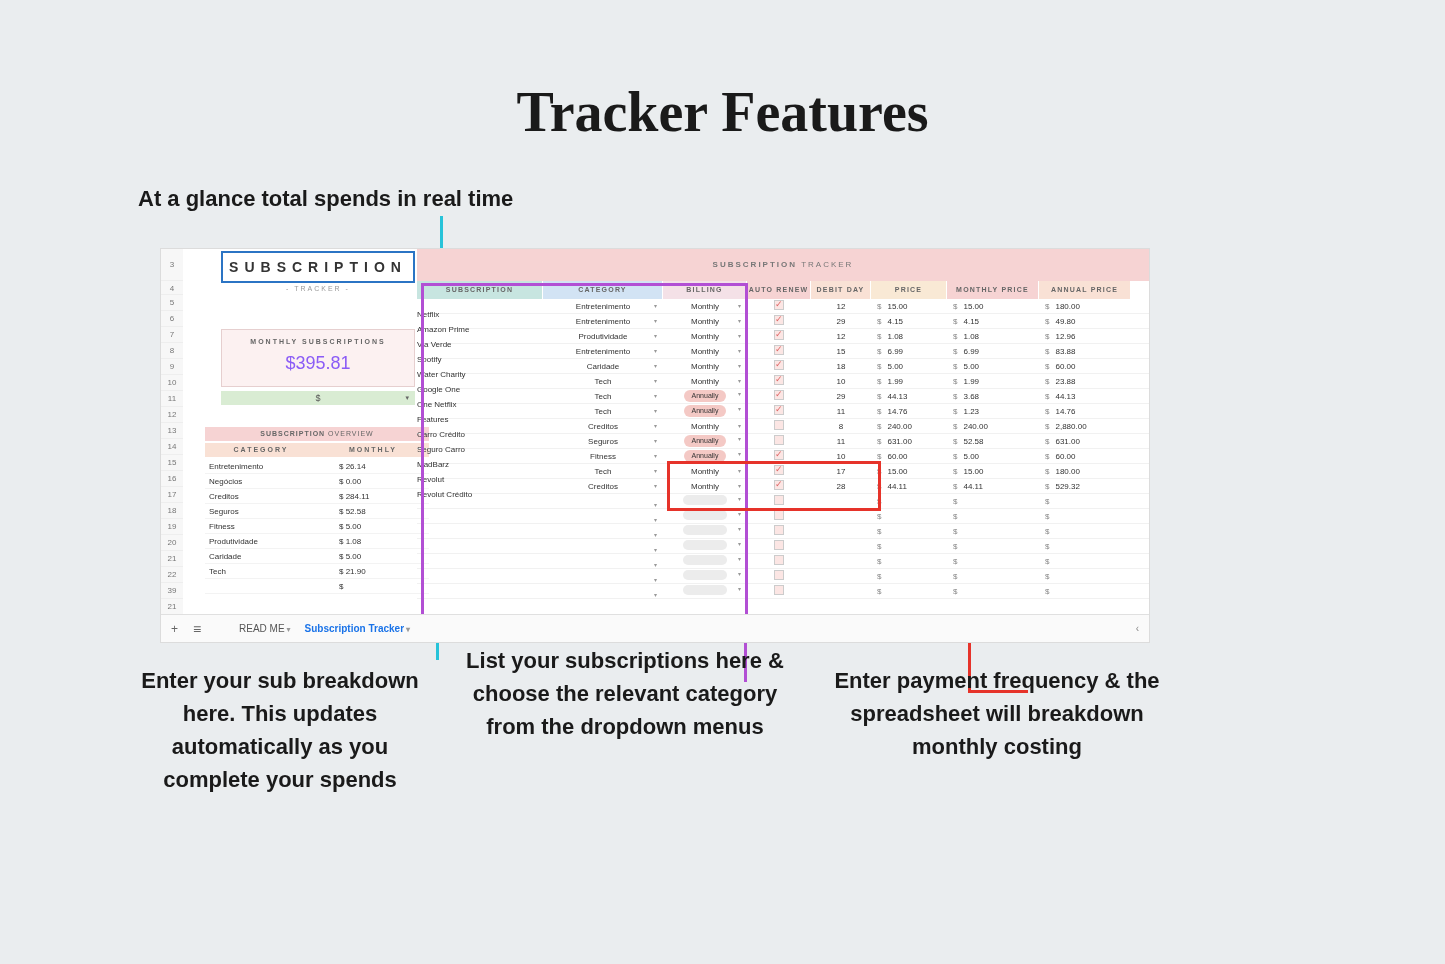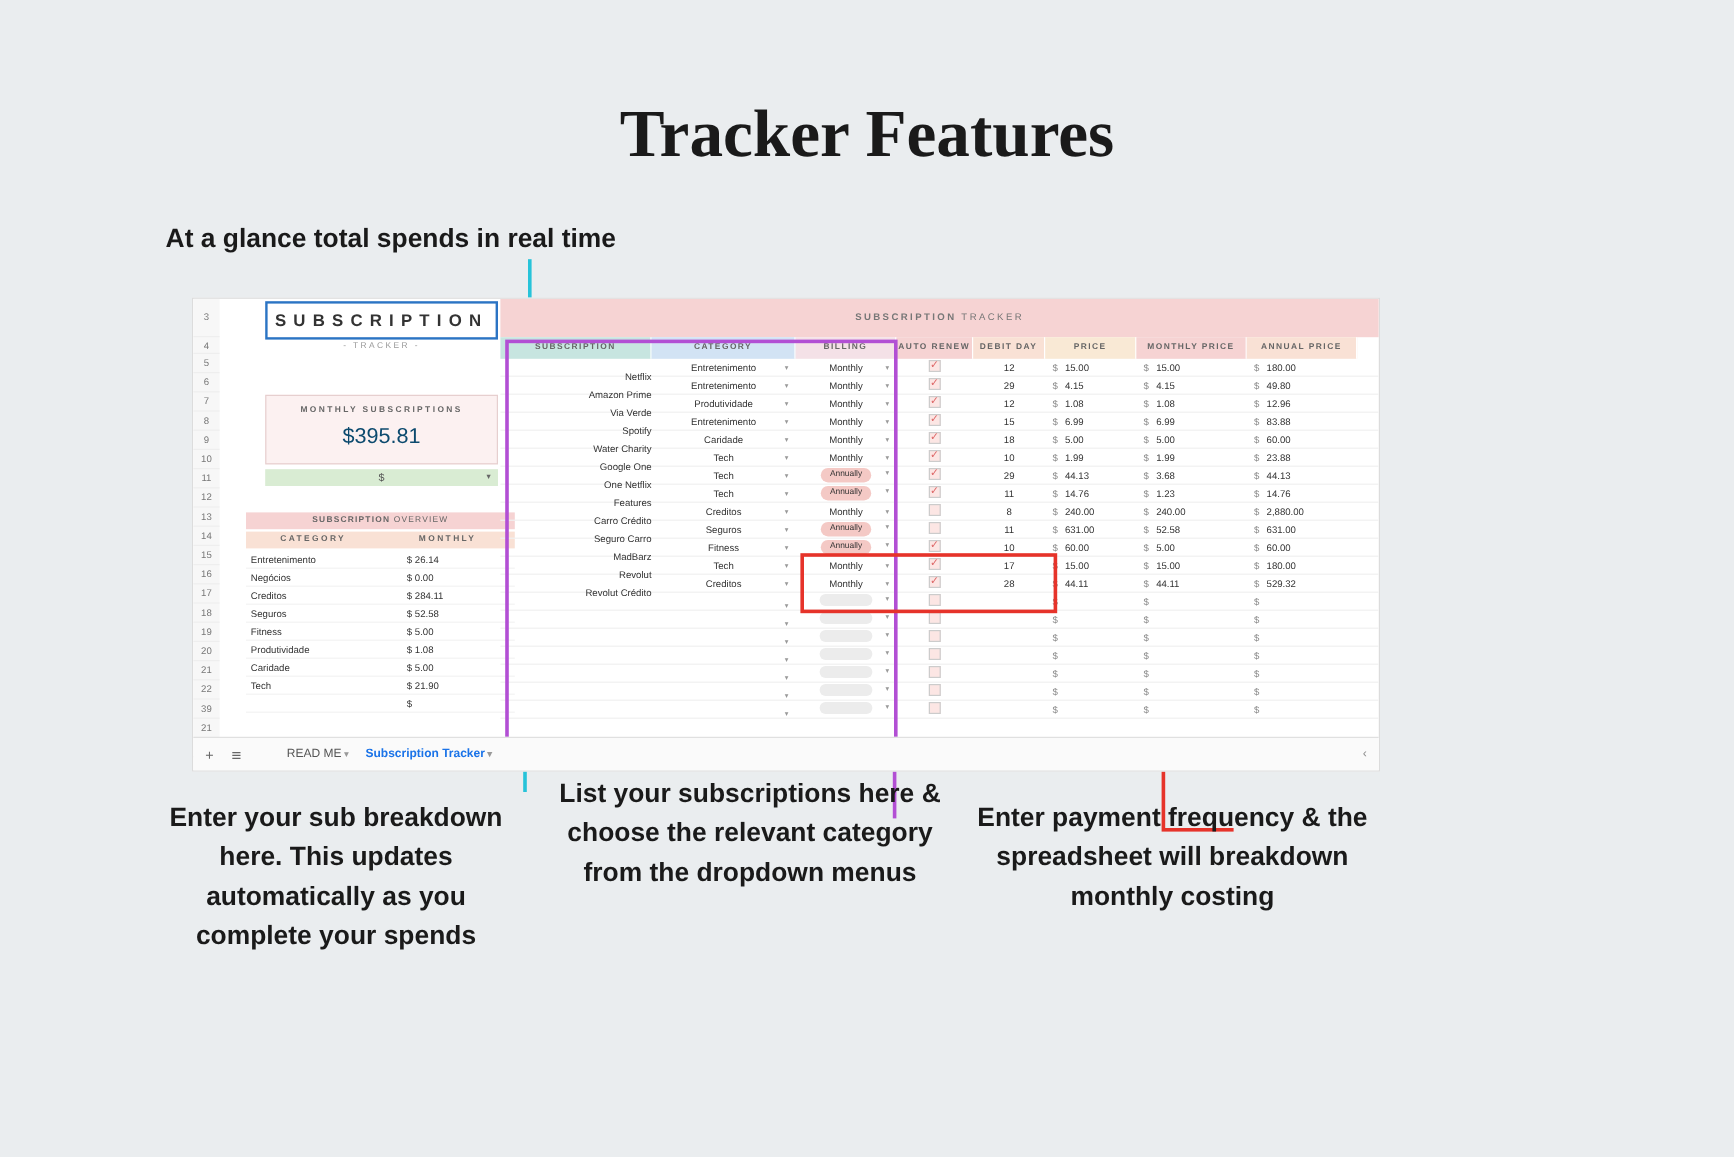--- a/index.html
+++ b/index.html
@@ -86,21 +86,21 @@
     left: 38px; top: 80px;
     width: 194px; height: 58px;
     border: 1px solid #e6cfcf;
     background: #fcf1f1;
     text-align: center;
   }
   .mbox-title {
     font-size: 7px; letter-spacing: 2px; color: #666; margin-top: 8px; font-weight: 600;
   }
   .mbox-amount {
-    font-size: 18px; color: #0c4a6e; margin-top: 8px;
+    font-size: 18px; color: #8b5cf6; margin-top: 8px;
   }
   .cur-dropdown {
     position: absolute;
     left: 38px; top: 142px;
     width: 194px; height: 14px;
     background: #d9ecd3;
     text-align: center;
     font-size: 9px; color: #555;
     line-height: 14px;
   }
@@ -169,21 +169,21 @@
   .c-mprice { width: 92px; background: #f6d3d3; }
   .c-aprice { width: 92px; background: #f9e1d5; }
   .mt-rows { }
   .mt-row {
     display: flex;
     height: 15px;
     border-bottom: 1px solid #f1f1f1;
     align-items: center;
     font-size: 8px;
   }
-  .cell-sub { width: 126px; text-align: right; margin-top: 16px; }
+  .cell-sub { width: 126px; text-align: left; margin-top: 16px; }
   .cell-cat { width: 120px; text-align: center; position: relative; }
   .cell-cat::after { content: "▾"; position: absolute; right: 6px; font-size: 6px; color: #999; }
   .cell-bill { width: 84px; text-align: center; position: relative; }
   .cell-bill::after { content: "▾"; position: absolute; right: 6px; font-size: 6px; color: #999; }
   .pill {
     display: inline-block;
     background: #f4c9c5;
     border-radius: 7px;
     padding: 0 8px;
     line-height: 12px;
@@ -588,13 +588,13 @@
     </span>
     <span class="tab-btn tab-active">
       <span>Subscription Tracker</span><span class="tab-caret">▾</span>
     </span>
     <span class="tab-nav-left">‹</span>
   </div>
 </div>
 
 <div class="caption" style="left:130px; top:664px; width:300px;">Enter your sub breakdown here. This updates automatically as you complete your spends</div>
 <div class="caption" style="left:465px; top:644px; width:320px;">List your subscriptions here &amp; choose the relevant category from the dropdown menus</div>
-<div class="caption" style="left:812px; top:664px; width:330px;">Enter payment frequency &amp; the spreadsheet will breakdown monthly costing</div>
+<div class="caption" style="left:832px; top:664px; width:330px;">Enter payment frequency &amp; the spreadsheet will breakdown monthly costing</div>
 
 </body></html>

